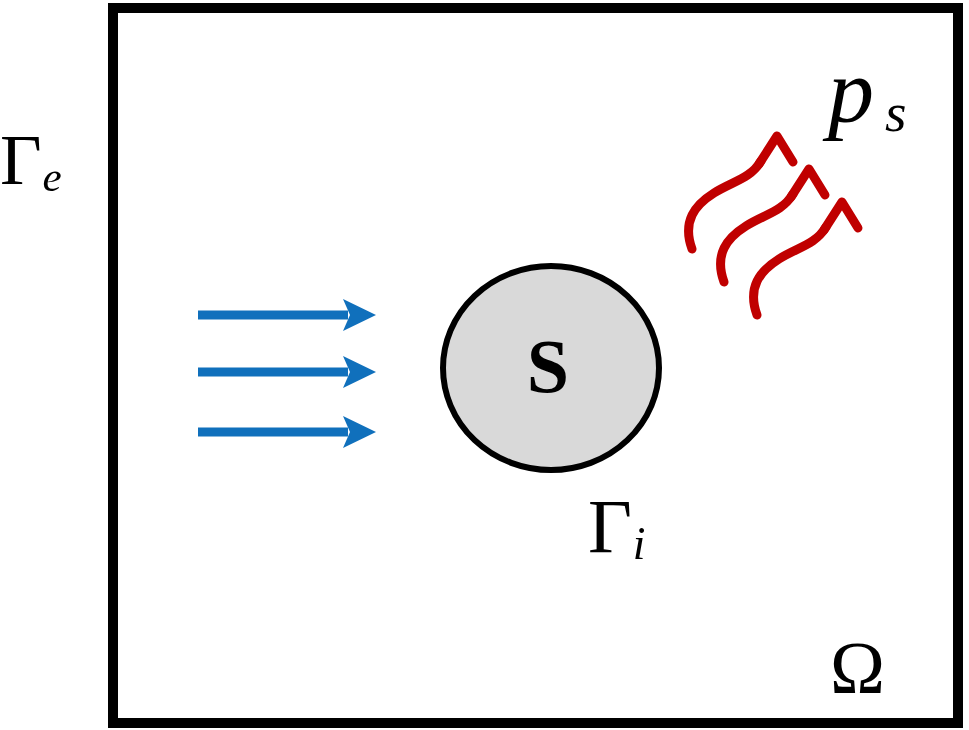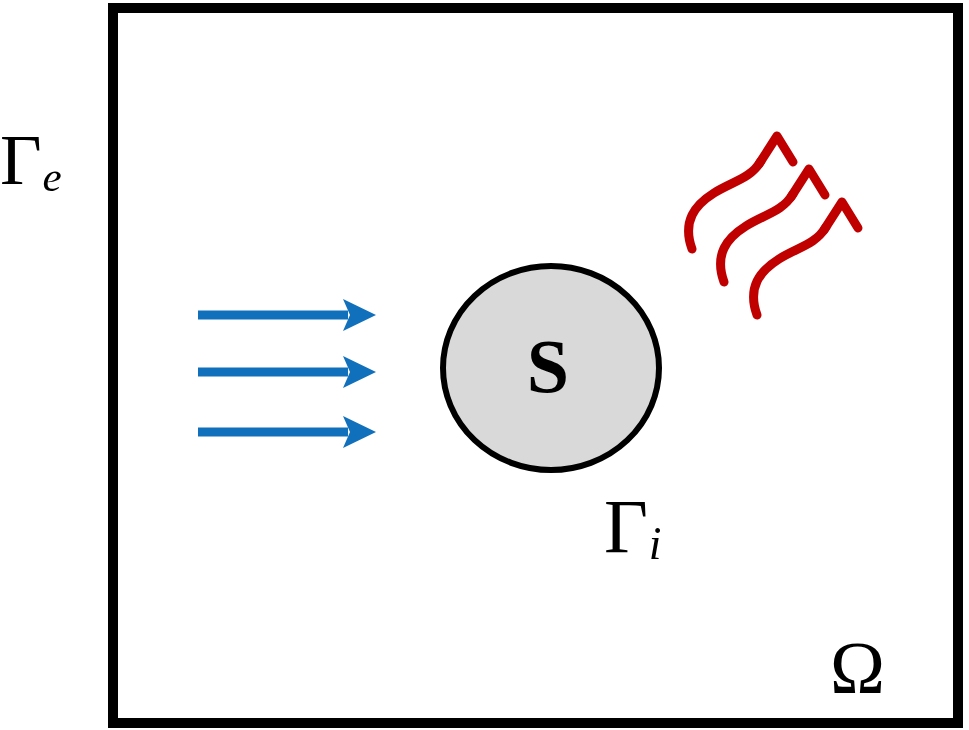--- a/index.html
+++ b/index.html
@@ -60,21 +60,21 @@
     vertical-align: -0.16em;
     margin-left: 0.02em;
   }
   .lbl.gap .sub { margin-left: 0.2em; }
   .lbl.italic { font-style: italic; }
   .lbl.bold { font-weight: bold; }
 
   .lbl-gamma-e { left: 0px;   top: 124px; font-size: 72px; }
   .lbl-p-s     { left: 828px; top: 45px;  font-size: 92px; }
   .lbl-p-i     { left: 233px; top: 470px; font-size: 92px; }
-  .lbl-gamma-i { left: 588px; top: 488px; font-size: 76px; margin-left: 16px; }
+  .lbl-gamma-i { left: 588px; top: 488px; font-size: 76px; }
   .lbl-s       { left: 548px; top: 328px; font-size: 76px; transform: translateX(-50%); }
   .lbl-omega   { left: 830px; top: 631px; font-size: 74px; }
 </style>
 </head>
 <body>
 
 <div class="stage">
 
   <svg width="969" height="730" viewBox="0 0 969 730">
     <defs>
@@ -102,20 +102,23 @@
       <use href="#red-arrow" transform="translate(692,249)"></use>
       <use href="#red-arrow" transform="translate(724,282)"></use>
       <use href="#red-arrow" transform="translate(757,315)"></use>
     </g>
   </svg>
 
   <div class="lbl lbl-gamma-e">
     <span class="base">Γ</span><span class="sub">e</span>
   </div>
 
+  <div class="lbl italic gap lbl-p-s">
+    <span class="base">p</span><span class="sub">s</span>
+  </div>
 
 
   <div class="lbl lbl-gamma-i">
     <span class="base">Γ</span><span class="sub">i</span>
   </div>
 
   <div class="lbl bold lbl-s">
     <span class="base">S</span>
   </div>
 

